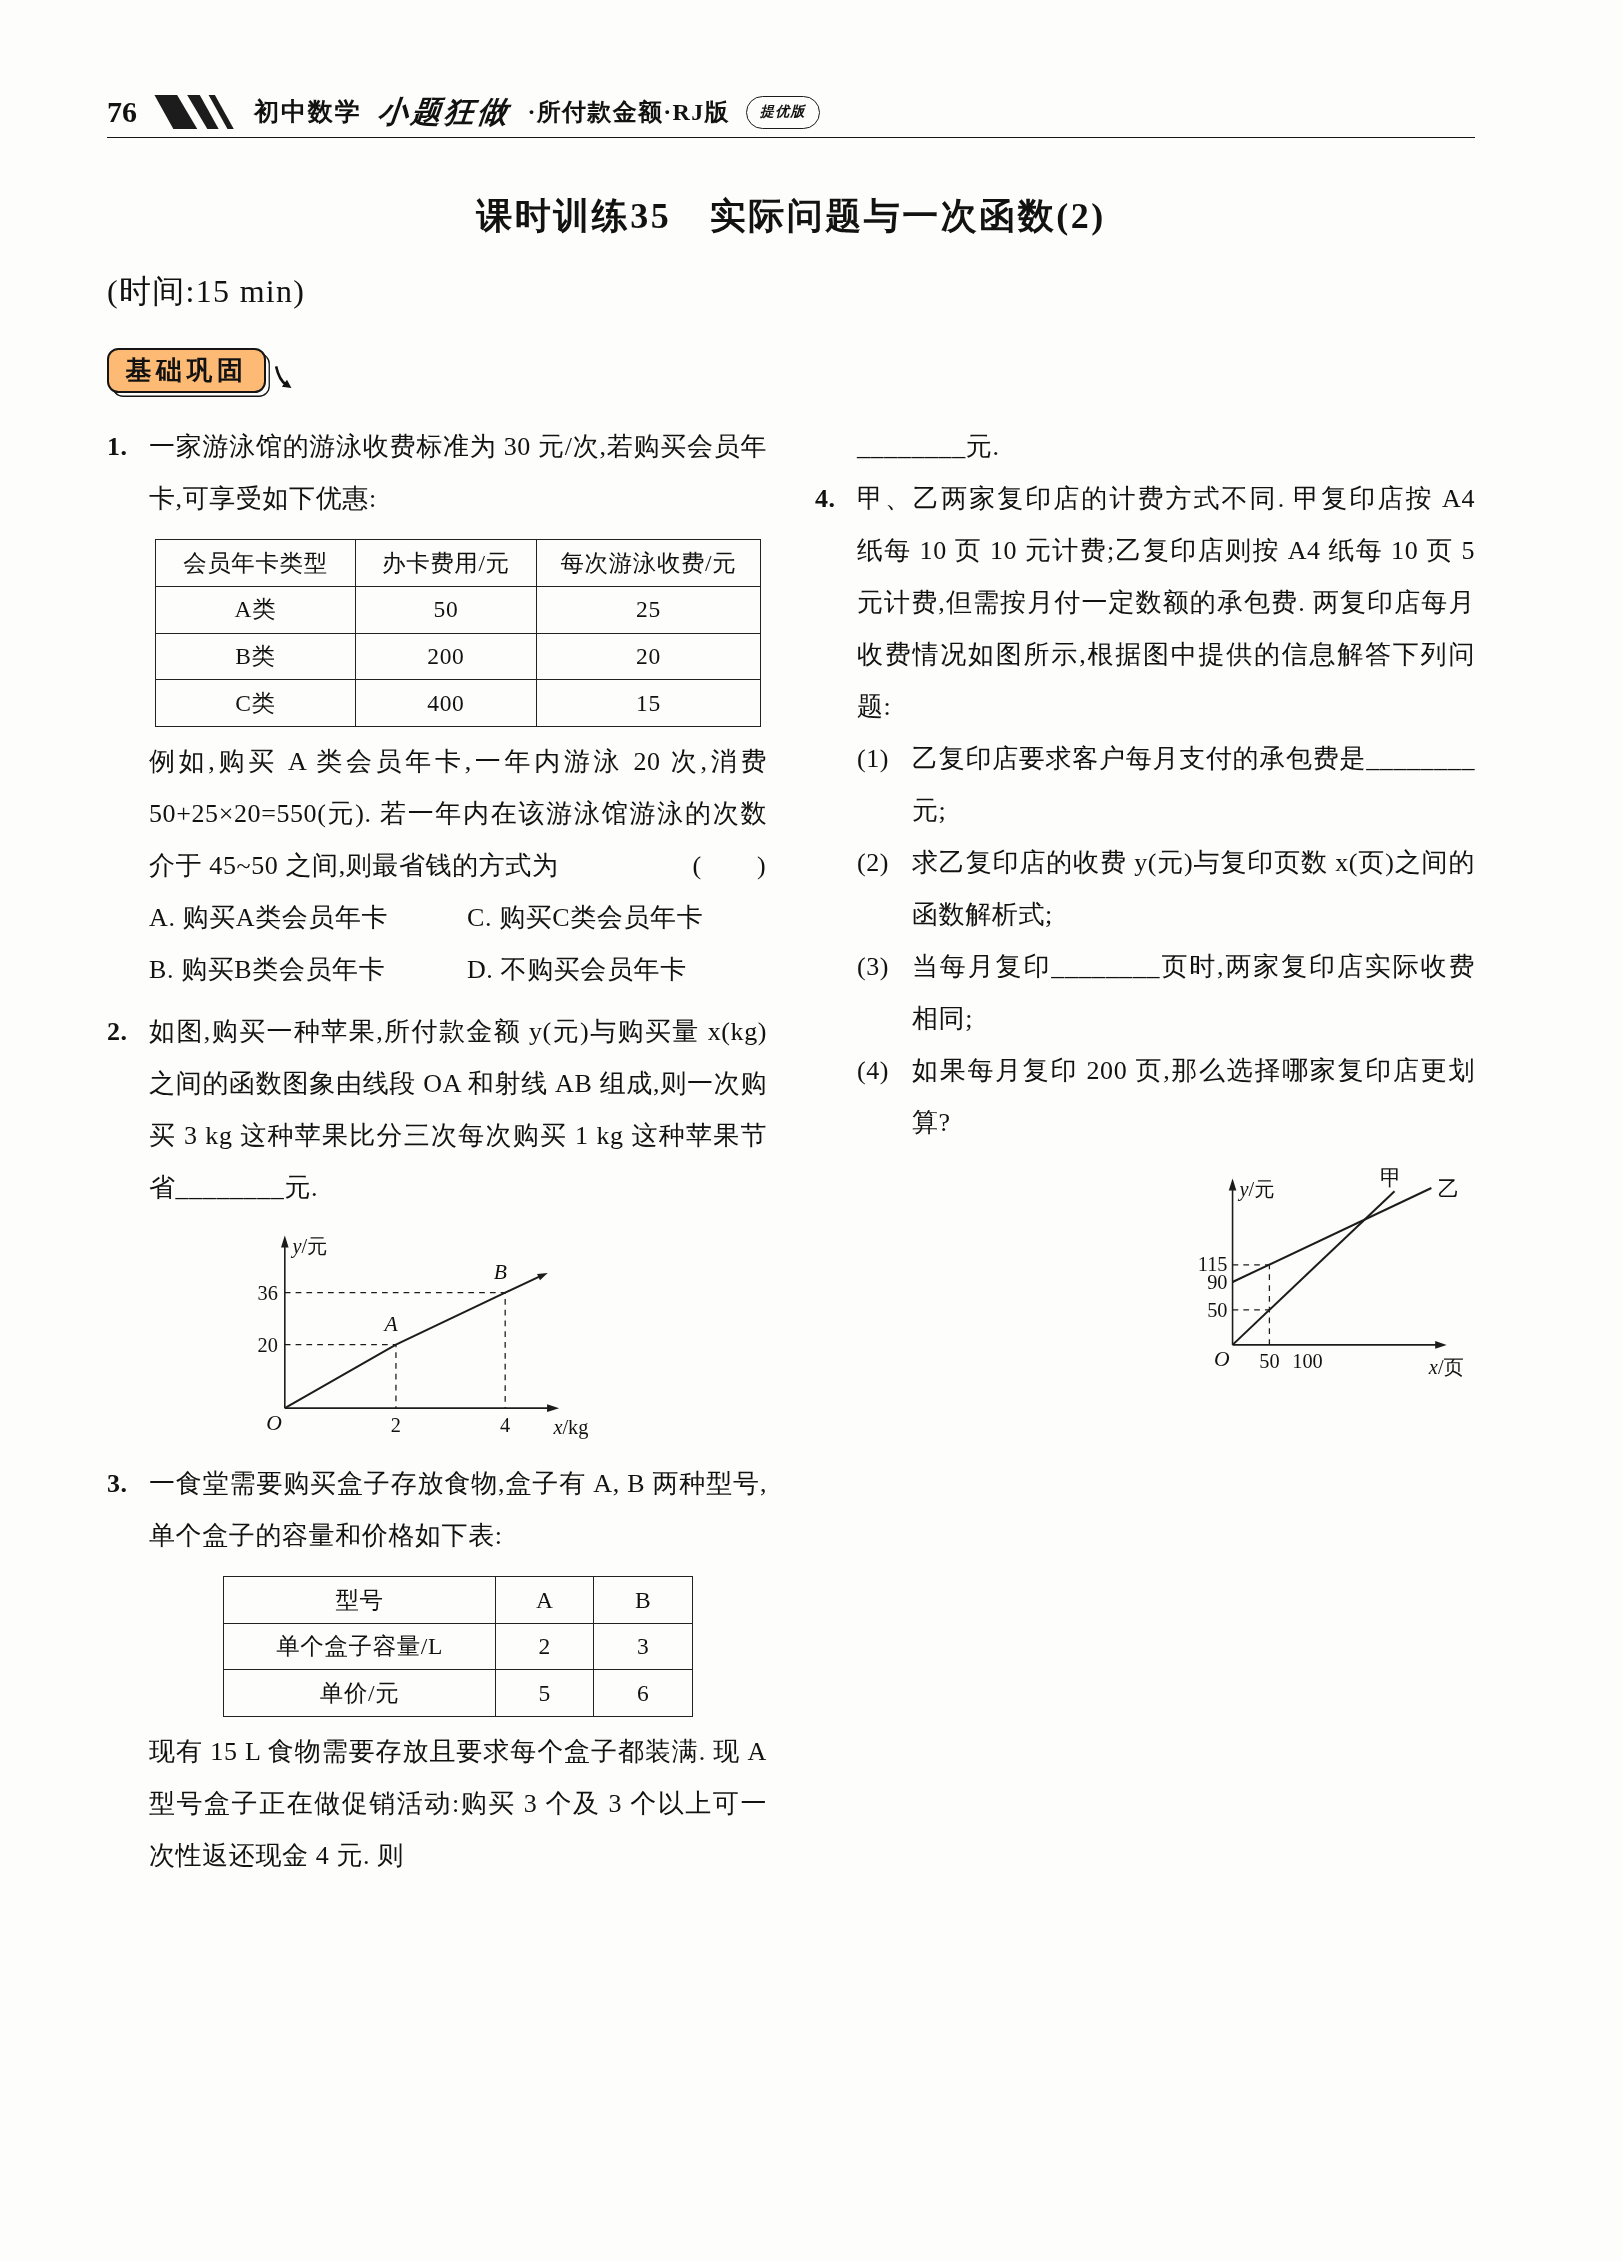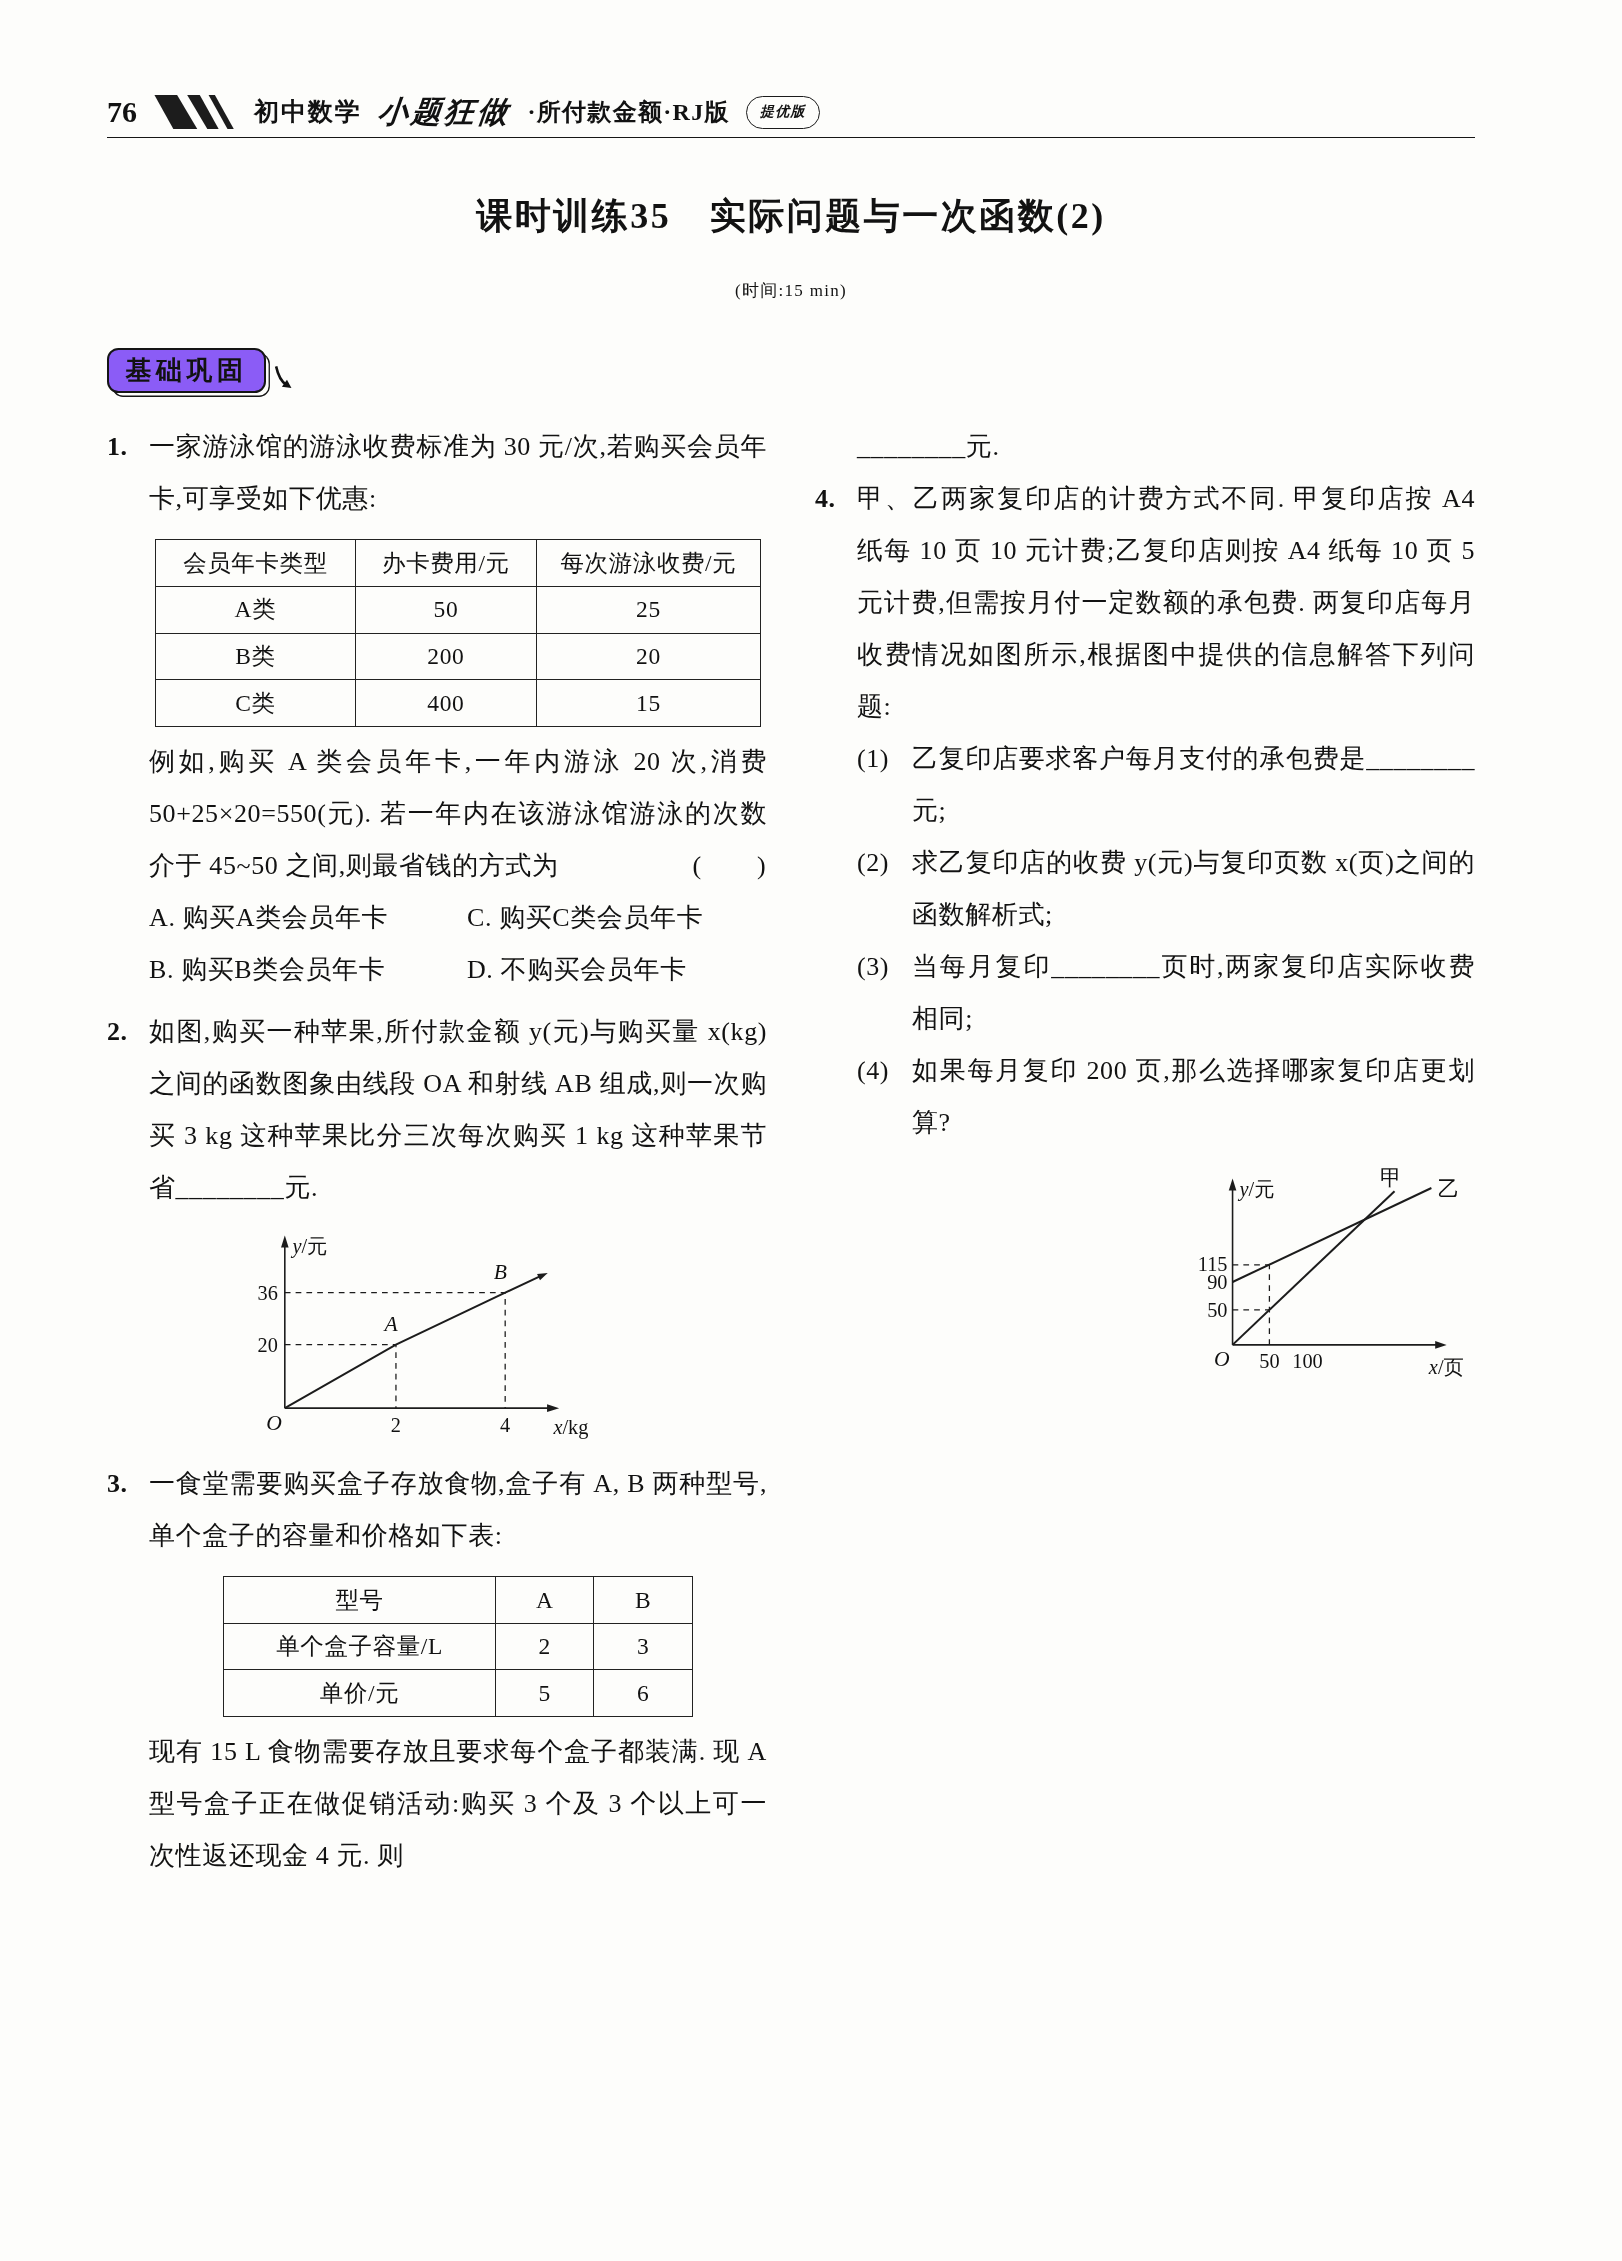--- a/index.html
+++ b/index.html
@@ -17,31 +17,31 @@
   .pnum { font-size:30px; font-weight:700; letter-spacing:0; }
   .stripes { flex:none; }
   .series { font-size:25px; font-weight:700; letter-spacing:1.9px;text-align:right; }
   .logo { font-size:30px; font-weight:700; font-style:italic; letter-spacing:3.2px; transform:skewX(-6deg); }
   .edition { font-size:24px; font-weight:700; letter-spacing:1.3px; }
   .ebadge { border:1.9px solid #1b1b1b; border-radius:16.5px; padding:0 12.7px; font-size:14px;
     font-weight:700; line-height:30.5px; height:33px; display:inline-flex; align-items:center; letter-spacing:1.3px;font-style:italic; }
   .rule { border-bottom:1.9px solid #161616; margin-top:6.4px; }
 
   .title { margin-top:55px; text-align:center; font-size:36px; font-weight:700; letter-spacing:2.5px; line-height:46px; }
-  .time { margin-top:36px; text-align:center; font-size:17px; letter-spacing:1.3px; line-height:32px; }
+  .time { margin-top:36px; font-size:32px; letter-spacing:1.3px; line-height:32px; }
 
   .columns { margin-top:41px; display:flex; gap:48px; }
   .col { flex:1 1 0; min-width:0; }
   .col.right { padding-top:73px; }
 
   
   .badge-row { display:flex; align-items:flex-start; gap:5.1px; margin-bottom:28px; }
   .sec-badge { display:inline-block; border:2.5px solid #151515; border-radius:11.4px;
     padding:1.3px 16.5px 2.5px; font-size:26px; font-weight:700; letter-spacing:4.5px; line-height:37px;
-    box-shadow:4.5px 4.5px 0 -1.9px #fdfdfb, 4.5px 4.5px 0 -0.6px #151515; background:#8b5cf6; }
+    box-shadow:4.5px 4.5px 0 -1.9px #fdfdfb, 4.5px 4.5px 0 -0.6px #151515; background:#fdba74; }
   .hook { margin-top:16.5px; }
 
   
   .q { display:flex; align-items:flex-start; }
   .q + .q { margin-top:10.2px; }
   .qnum { flex:none; width:42px; font-weight:700; }
   .qbody { flex:1; min-width:0; text-align:justify; }
   .stem, .para { text-align:justify; }
   .bracket { float:right; letter-spacing:1.3px; }
   .opts { display:grid; grid-template-columns:1.06fr 1fr; }

